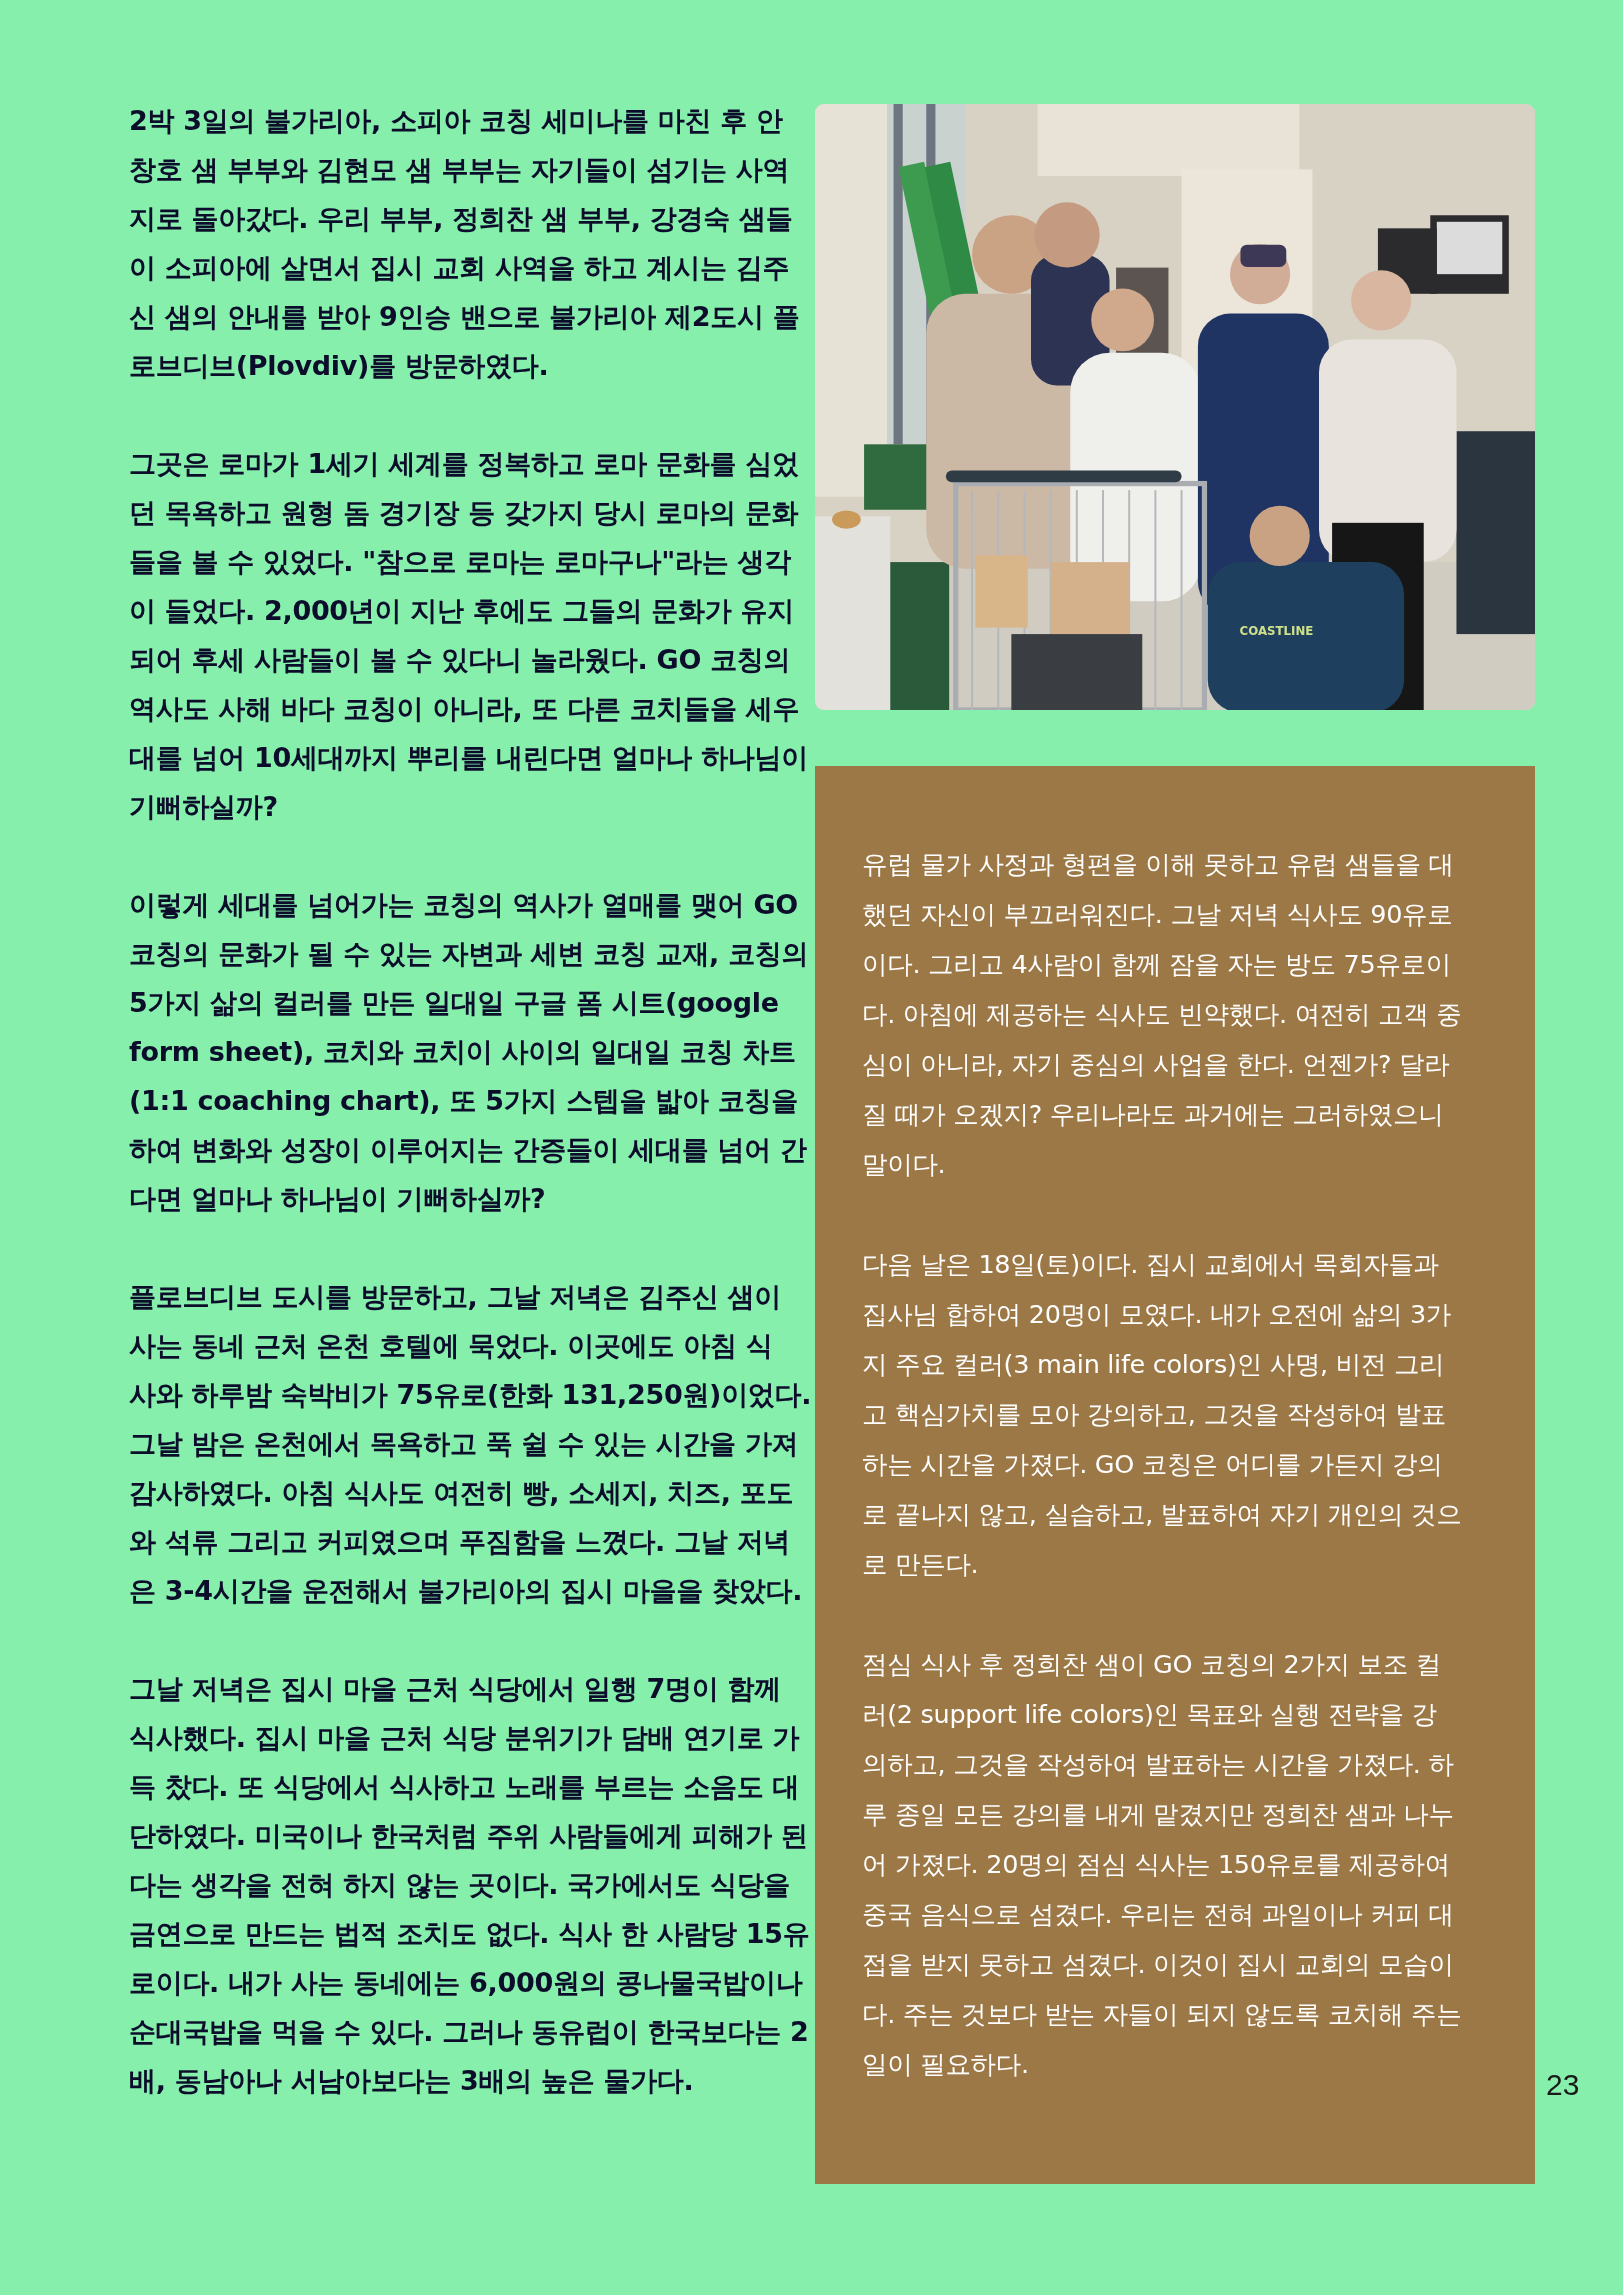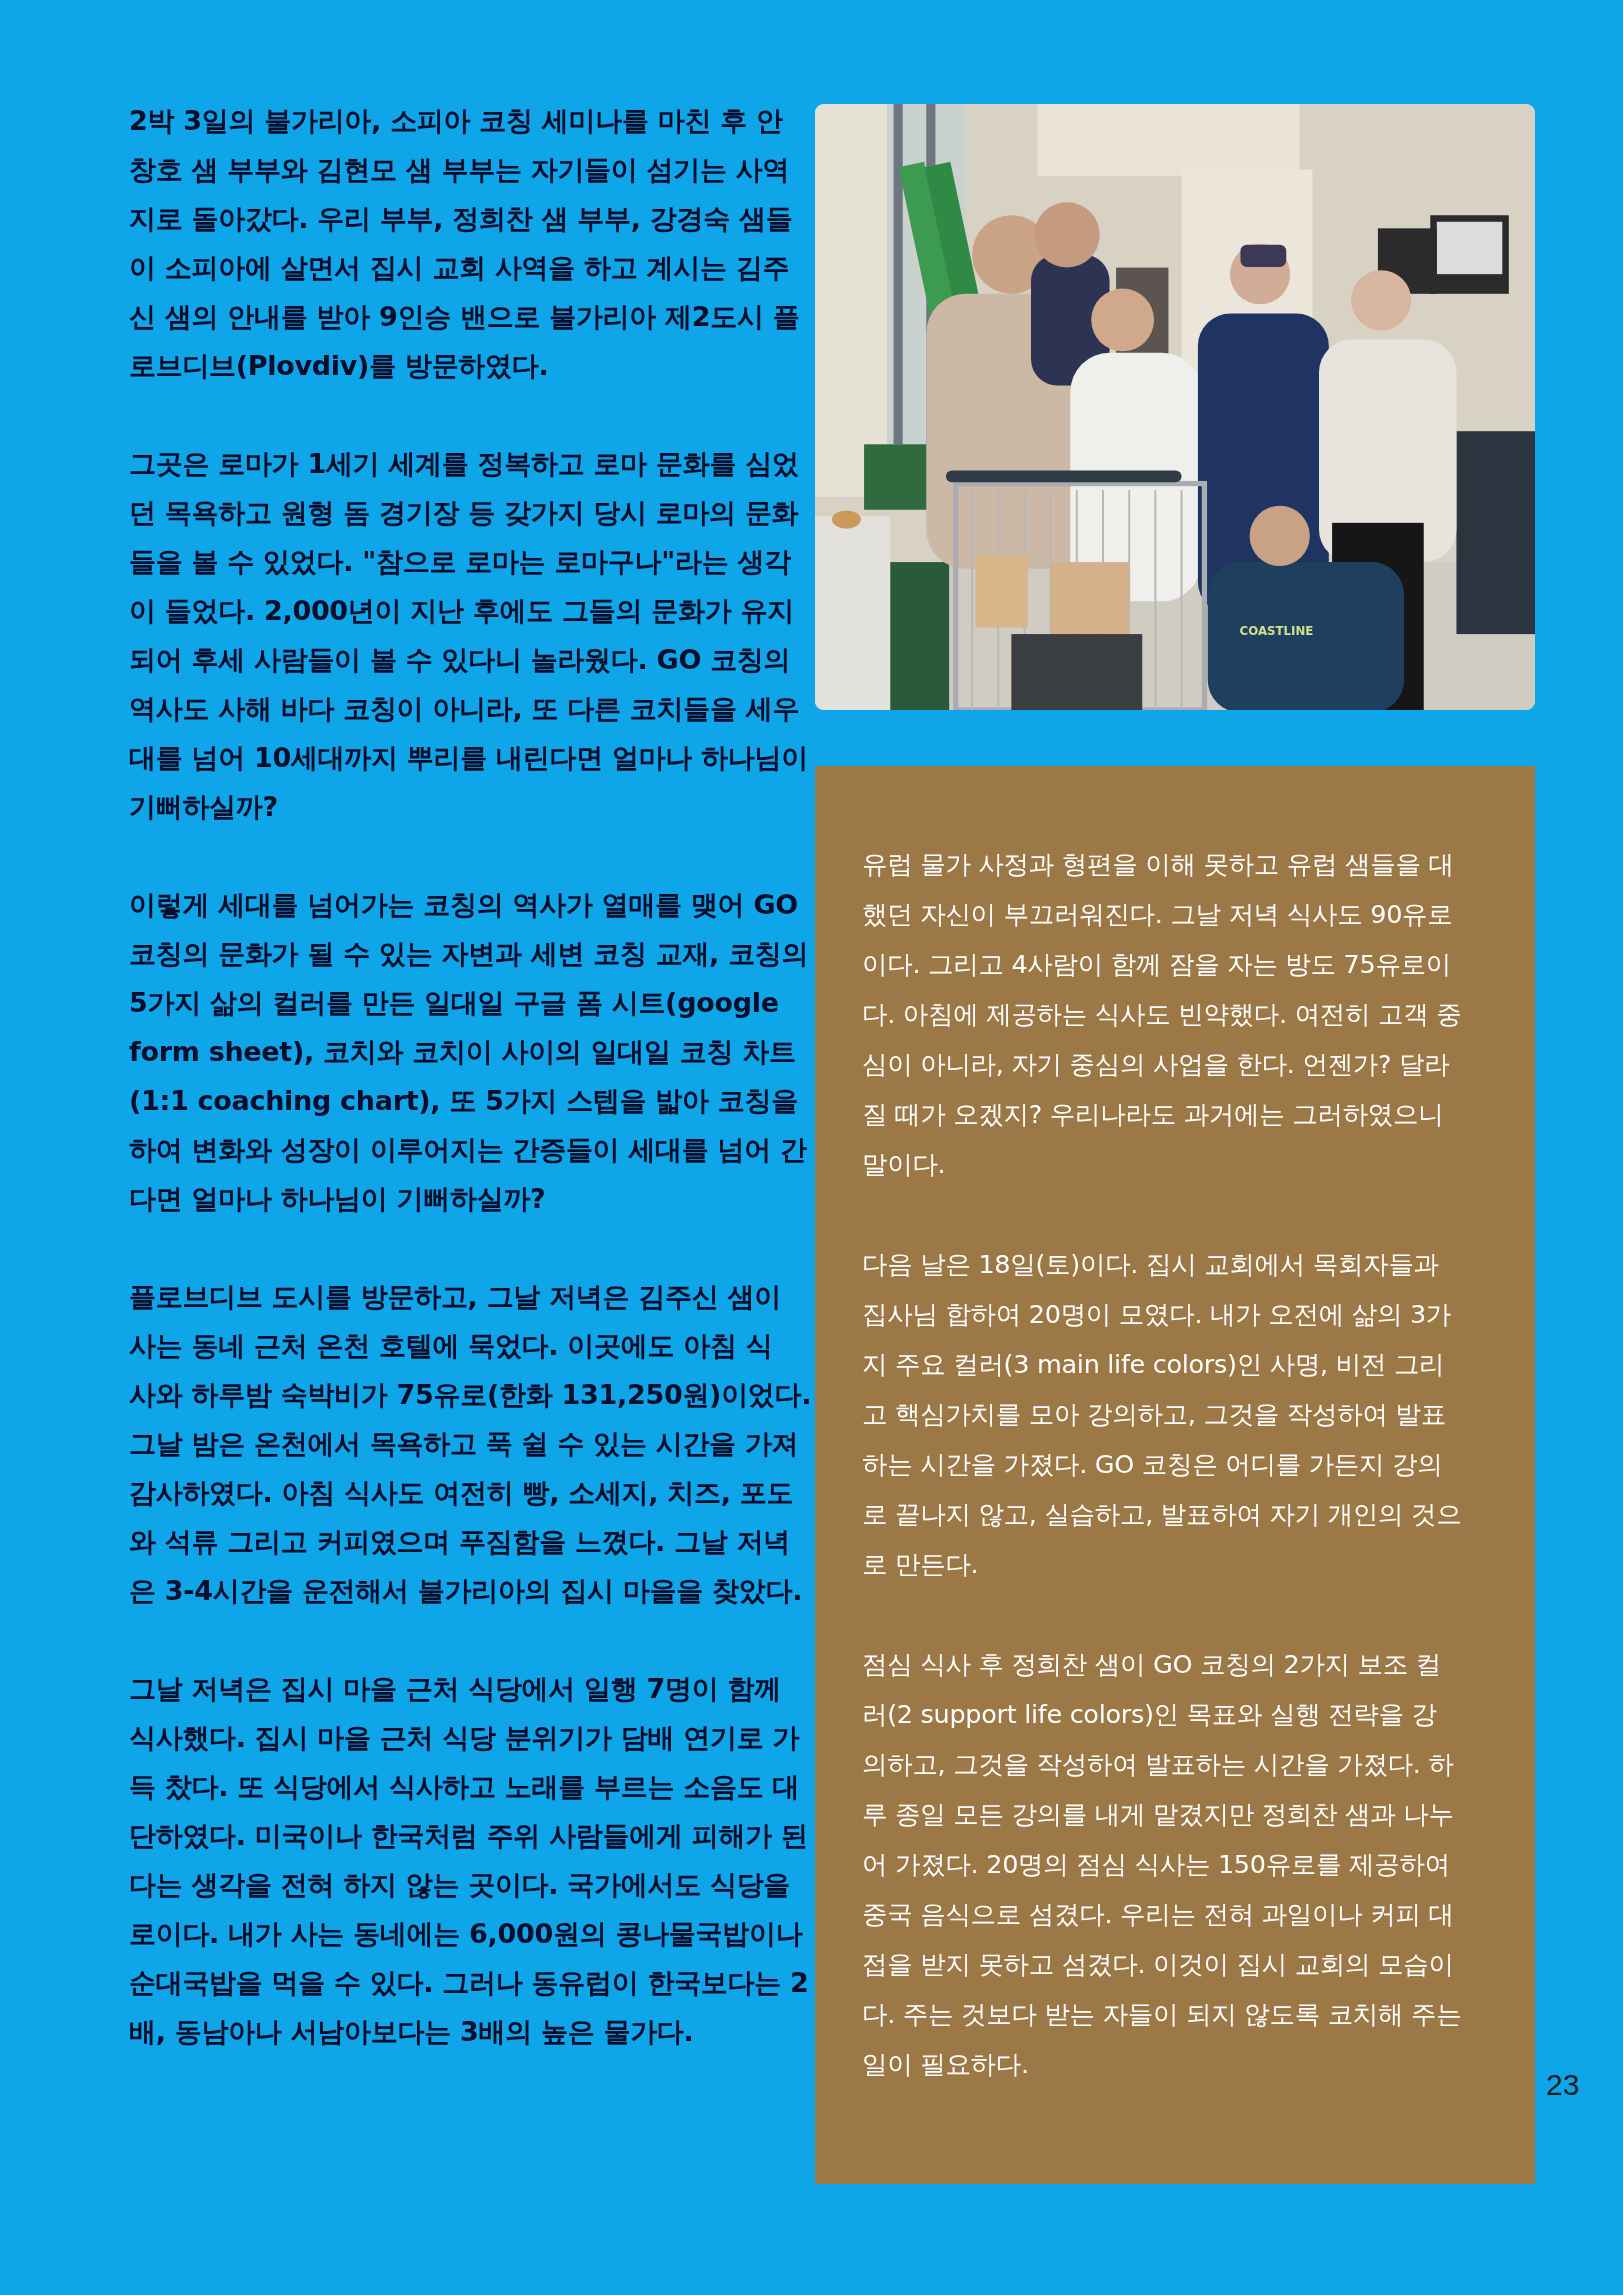--- a/index.html
+++ b/index.html
@@ -1,18 +1,18 @@
 <!DOCTYPE html>
 <html style="font-size:10.5px"><head>
 <meta charset="utf-8">
 <style>
   html, body { margin: 0; padding: 0; background: #ffffff; }
   body { width: 1623px; height: 2295px; position: relative; overflow: hidden;
          font-family: "DejaVu Sans", "Liberation Sans", sans-serif; }
-  .page { position: absolute; left: 0; top: 0; width: 1623px; height: 2295px; background: #0ea5e9; }
+  .page { position: absolute; left: 0; top: 0; width: 1623px; height: 2295px; background: #86efac; }
 
   .left-col { position: absolute; left: 129px; top: 96px; width: 641px; color: #0c0d2a; }
   .para { margin: 0 0 49px 0; }
   .line { display: block; height: 49px; line-height: 49px; font-size: 27px; font-weight: bold;
           white-space: nowrap; letter-spacing: -0.3px; }
 
   .photo { position: absolute; left: 815px; top: 104px; width: 720px; height: 606px; overflow: hidden;
            background: #d9d4c8; border-radius: 9px; }
   .photo svg { display: block; width: 100%; height: 100%; }
 
@@ -66,20 +66,21 @@
       <span class="line">감사하였다. 아침 식사도 여전히 빵, 소세지, 치즈, 포도</span>
       <span class="line">와 석류 그리고 커피였으며 푸짐함을 느꼈다. 그날 저녁</span>
       <span class="line">은 3-4시간을 운전해서 불가리아의 집시 마을을 찾았다.</span>
     </div>
     <div class="para">
       <span class="line">그날 저녁은 집시 마을 근처 식당에서 일행 7명이 함께</span>
       <span class="line">식사했다. 집시 마을 근처 식당 분위기가 담배 연기로 가</span>
       <span class="line">득 찼다. 또 식당에서 식사하고 노래를 부르는 소음도 대</span>
       <span class="line">단하였다. 미국이나 한국처럼 주위 사람들에게 피해가 된</span>
       <span class="line">다는 생각을 전혀 하지 않는 곳이다. 국가에서도 식당을</span>
+      <span class="line">금연으로 만드는 법적 조치도 없다. 식사 한 사람당 15유</span>
       <span class="line">로이다. 내가 사는 동네에는 6,000원의 콩나물국밥이나</span>
       <span class="line">순대국밥을 먹을 수 있다. 그러나 동유럽이 한국보다는 2</span>
       <span class="line">배, 동남아나 서남아보다는 3배의 높은 물가다.</span>
     </div>
   </div>
 
   <div class="photo">
     <svg viewBox="0 0 1100 926" preserveAspectRatio="none">
 
       <rect x="0" y="0" width="1100" height="926" fill="#d8d2c4"></rect>

